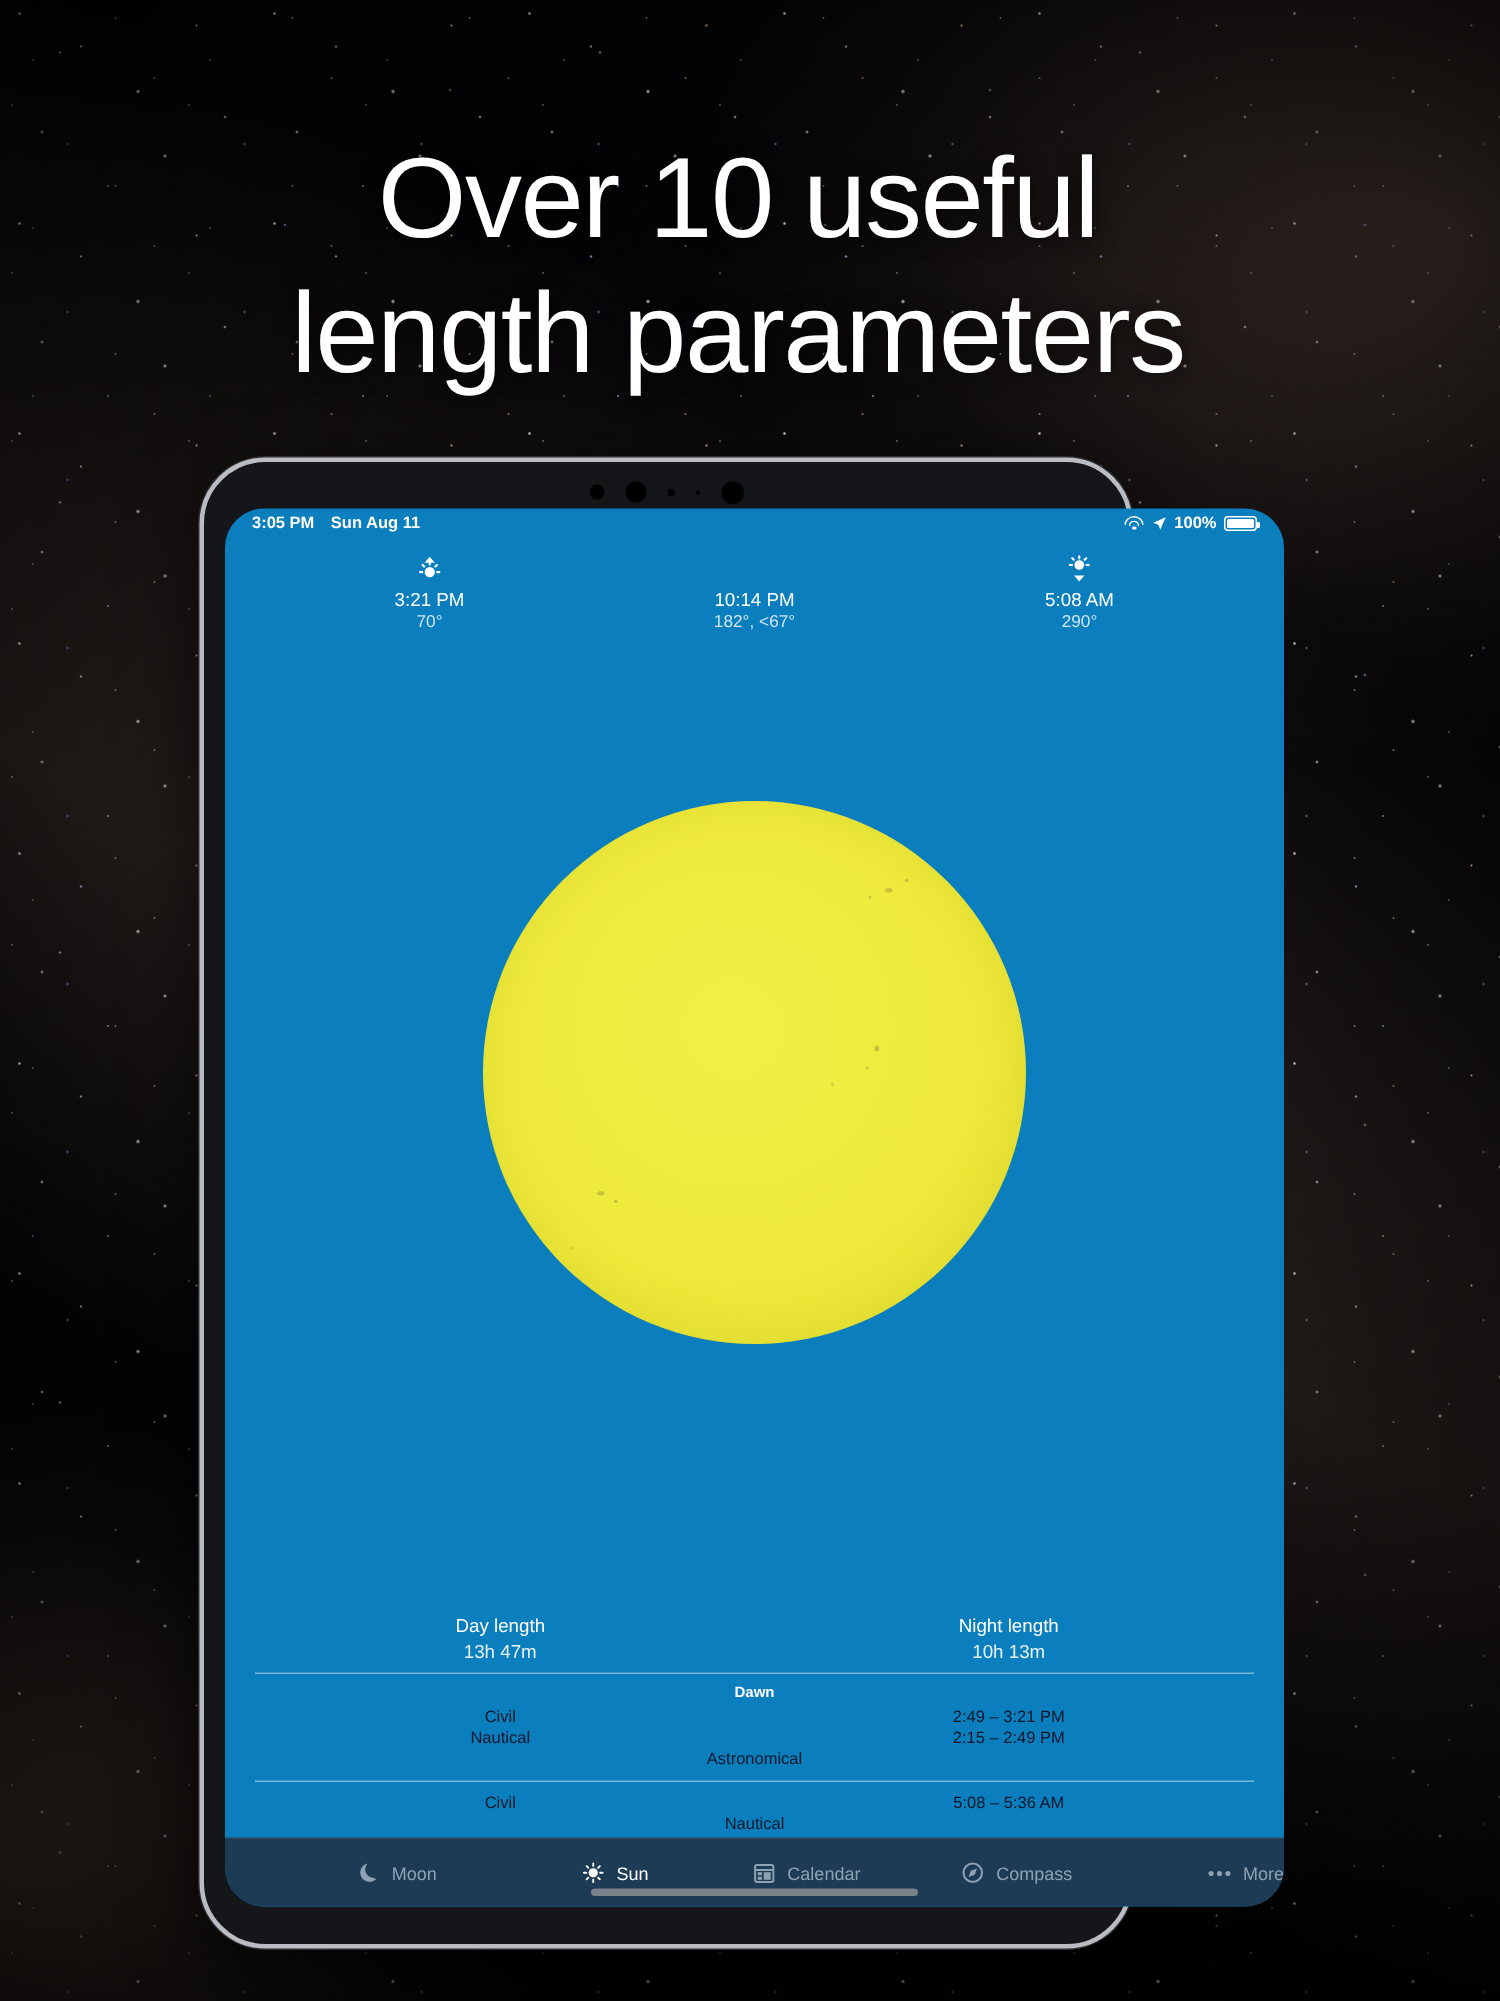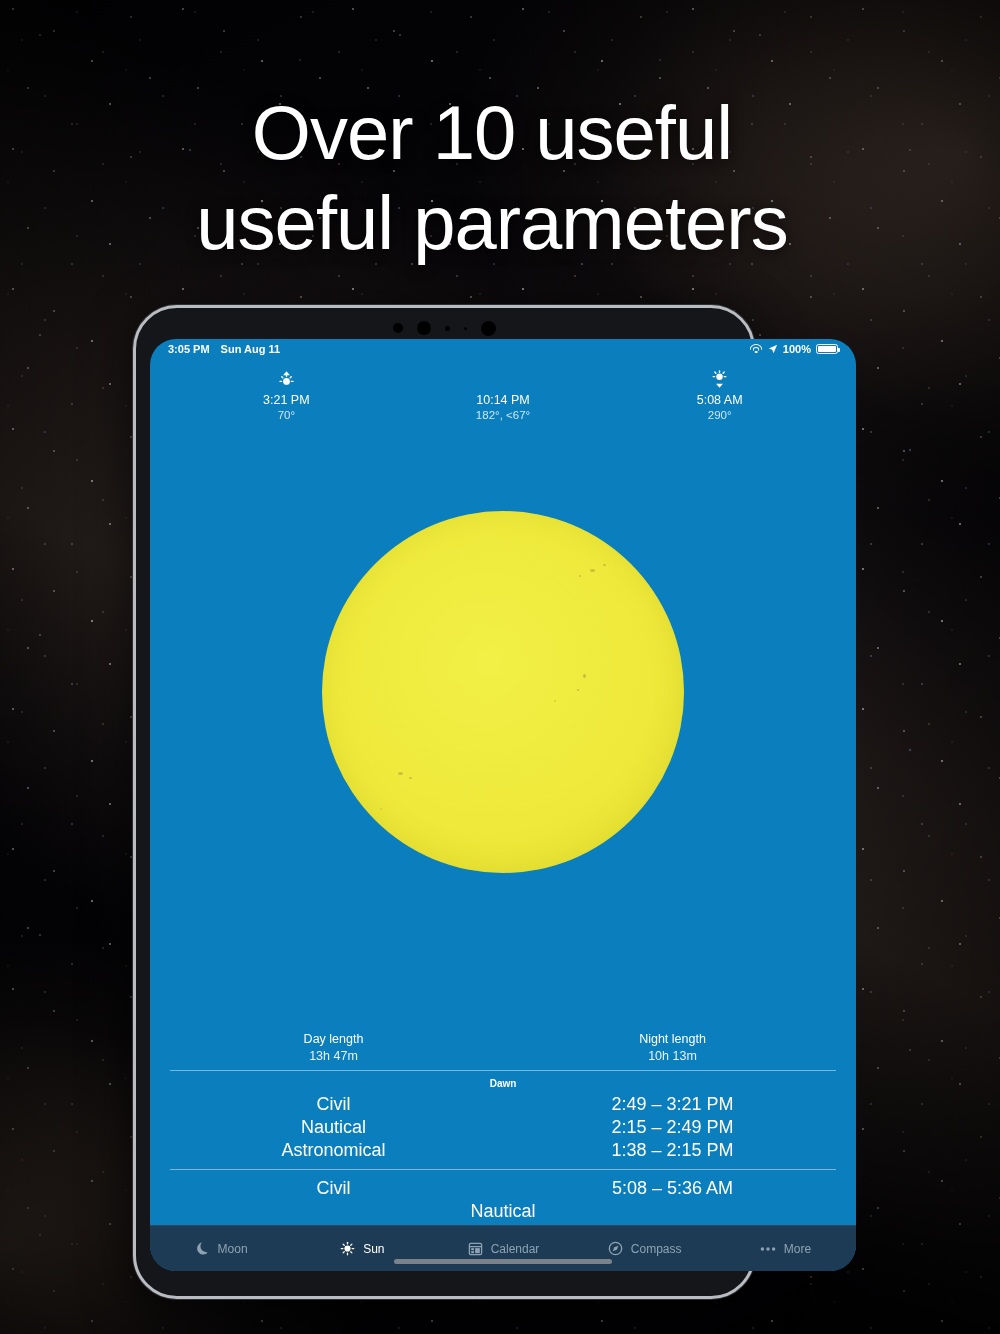--- a/index.html
+++ b/index.html
@@ -128,51 +128,51 @@
   .spot { position:absolute; background:#a89e3a; border-radius:50%; opacity:.55; }
 
   
   .data { flex:none; padding:0 14px 2px; color:#fff; }
   .hr { height:1px; background:rgba(255,255,255,.45); margin:7px 6px; }
   .two-col { display:flex; }
   .two-col > div { flex:1; text-align:center; }
   .lbl { font-size:12.5px; }
   .val { font-size:12.5px; color:#e6f3fb; margin-top:3px; }
   .sect-title { text-align:center; font-size:10px; font-weight:bold; margin:3px 0 4px; }
-  .row { display:flex; font-size:18px; line-height:1.28; color:#ffffff; }
+  .row { display:flex; font-size:11px; line-height:1.28; color:#0f172a; }
   .row .k { flex:1; text-align:center; }
   .row .v { flex:1; text-align:center; }
 
   
   .tabbar {
     flex:none; height:46px; background:#1d3b55;
     display:flex; align-items:center;
     border-top:1px solid rgba(255,255,255,.07);
   }
-  .tab { flex:1; display:flex; align-items:center; justify-content:center; gap:7px;
+  .tab { flex:1; display:flex; align-items:center; justify-content:flex-end; gap:7px;
          color:#8ea2b4; font-size:12px; }
   .tab.active { color:#fff; }
   .tab .ti { display:flex; align-items:center; justify-content:center; width:17px; height:17px; }
   .home-ind { position:absolute; bottom:7px; left:50%; transform:translateX(-50%);
               width:218px; height:5px; background:#7c8289; border-radius:3px; }
 </style>
 </head>
 <body>
 
 <div id="backdrop">
   <div class="milkyway"></div>
   <div class="stars"></div>
   <div class="stars2"></div>
   <div class="stars3"></div>
   <div class="vignette"></div>
 </div>
 
 <div class="headline">
   <div>Over 10 useful</div>
-  <div>useful parameters</div>
+  <div>length parameters</div>
 </div>
 
 <div class="ipad">
   <div class="sensors">
     <i class="s1"></i>
     <i class="s2"></i>
     <i class="s3"></i>
     <i class="s4"></i>
     <i class="s5"></i>
   </div>
@@ -278,21 +278,20 @@
       <div class="row">
         <div class="k">Civil</div>
         <div class="v">2:49 – 3:21 PM</div>
       </div>
       <div class="row">
         <div class="k">Nautical</div>
         <div class="v">2:15 – 2:49 PM</div>
       </div>
       <div class="row">
         <div class="k">Astronomical</div>
-        <div class="v">1:38 – 2:15 PM</div>
       </div>
 
       <div class="hr"></div>
 
       <div class="row">
         <div class="k">Civil</div>
         <div class="v">5:08 – 5:36 AM</div>
       </div>
       <div class="row">
         <div class="k">Nautical</div>

